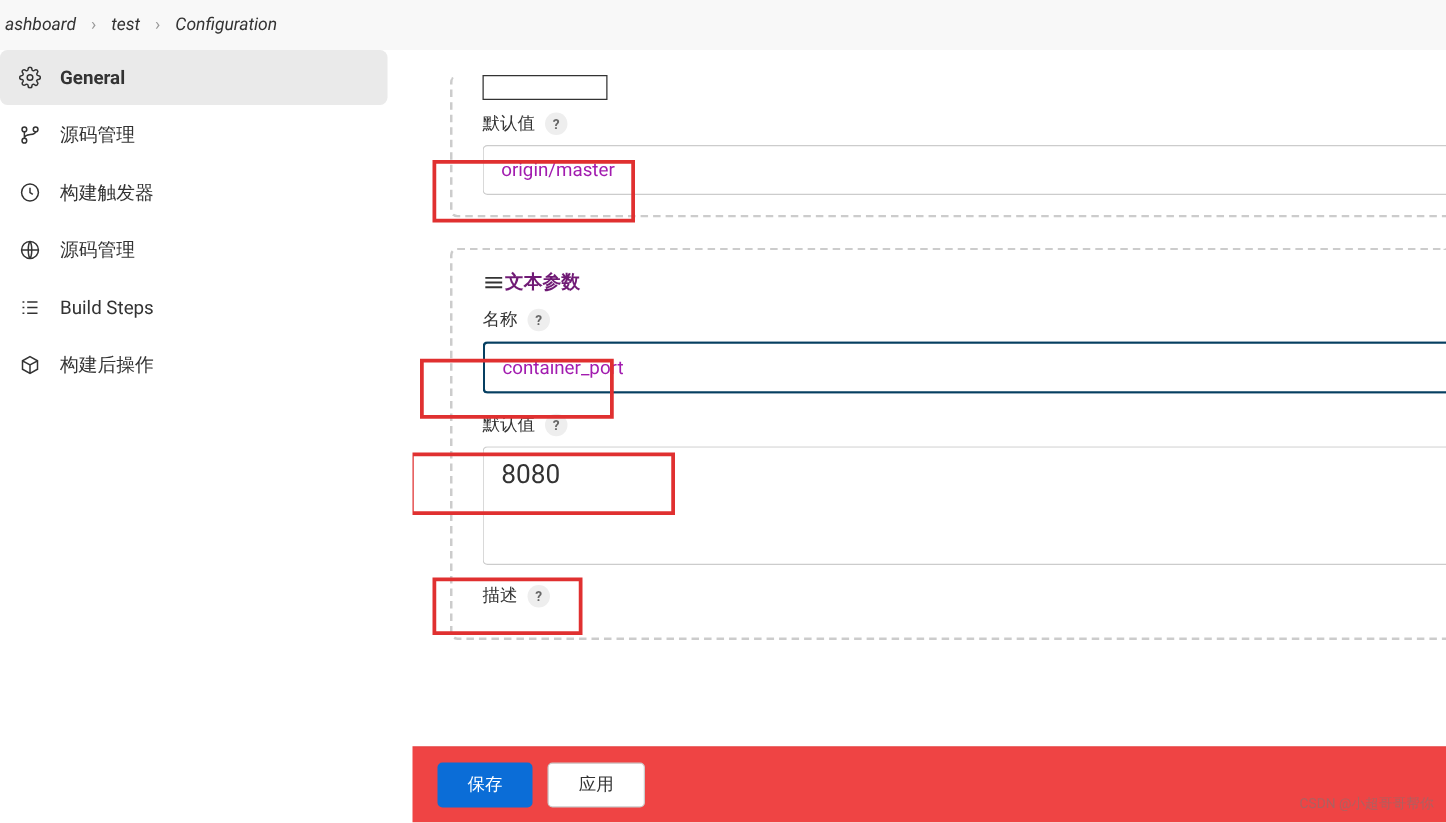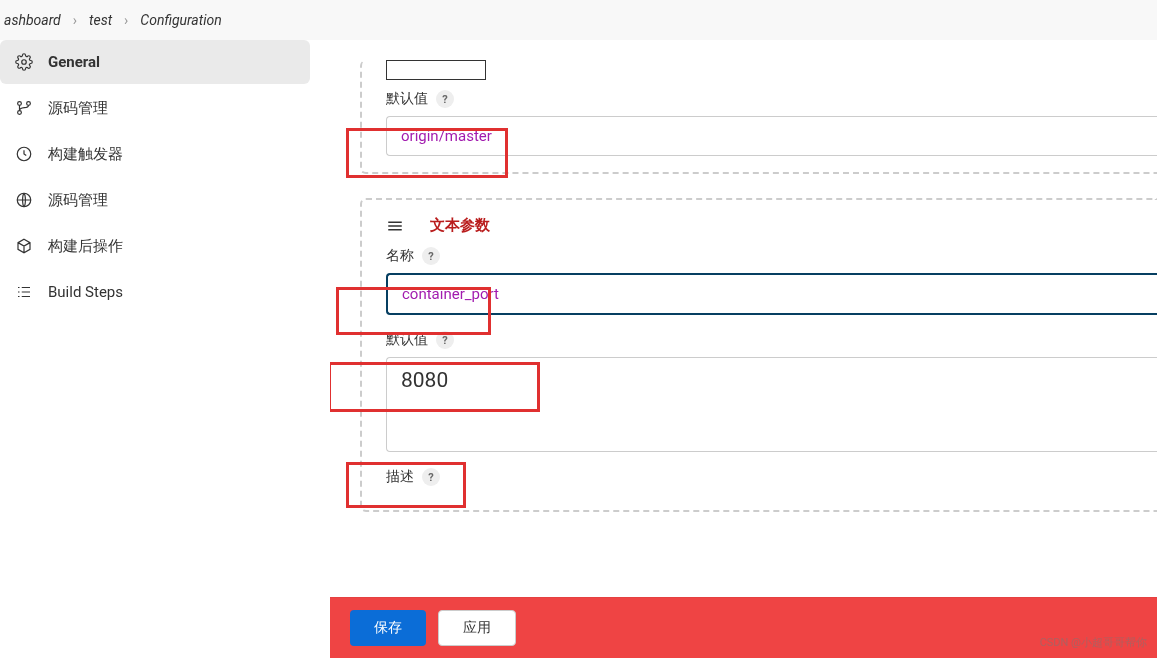--- a/index.html
+++ b/index.html
@@ -183,24 +183,24 @@
     .edited {
       display: inline-flex;
       align-items: center;
       gap: 6px;
       color: #777;
       font-size: 14px;
     }
     .section-header {
       display: flex;
       align-items: center;
-      gap: 26px;
+      gap: 0;
       font-size: 15px;
       font-weight: 700;
-      color: #b91c1c;
+      color: #701a75;
       margin-bottom: 12px;
     }
     .drag-icon {
       display: inline-flex;
       width: 18px;
       cursor: grab;
     }
     .drag-icon svg {
       stroke: #333;
       stroke-width: 2;
@@ -303,32 +303,32 @@
           <svg viewBox="0 0 24 24">
               <circle cx="12" cy="12" r="9"></circle>
               <path d="M3 12h18M12 3c2.5 3 2.5 15 0 18M12 3c-2.5 3-2.5 15 0 18"></path>
             </svg>
         </span>
         <span>源码管理</span>
       </li>
       <li class="nav-item">
         <span class="icon">
           <svg viewBox="0 0 24 24">
+              <path d="M4 6h2M4 12h2M4 18h2M9 6h11M9 12h11M9 18h11"></path>
+            </svg>
+        </span>
+        <span>Build Steps</span>
+      </li>
+      <li class="nav-item">
+        <span class="icon">
+          <svg viewBox="0 0 24 24">
               <path d="M12 3l8 4.5v9L12 21l-8-4.5v-9L12 3zM4 7.5l8 4.5 8-4.5M12 12v9"></path>
             </svg>
         </span>
         <span>构建后操作</span>
-      </li>
-      <li class="nav-item">
-        <span class="icon">
-          <svg viewBox="0 0 24 24">
-              <path d="M4 6h2M4 12h2M4 18h2M9 6h11M9 12h11M9 18h11"></path>
-            </svg>
-        </span>
-        <span>Build Steps</span>
       </li>
     </ul>
   </aside>
 
   <main class="main">
     <div class="dashed-box first">
       <div class="truncated-select"></div>
       <div class="field-label">
         <span>默认值</span>
         <span class="help-icon">?</span>

